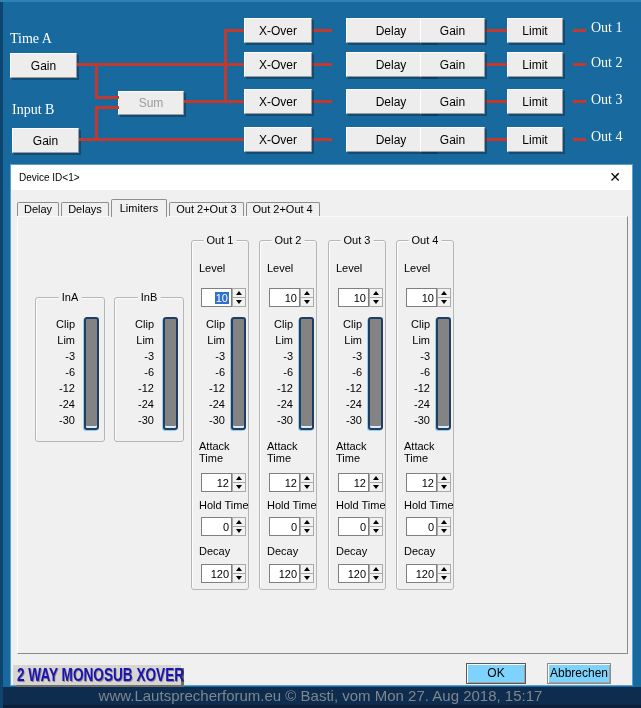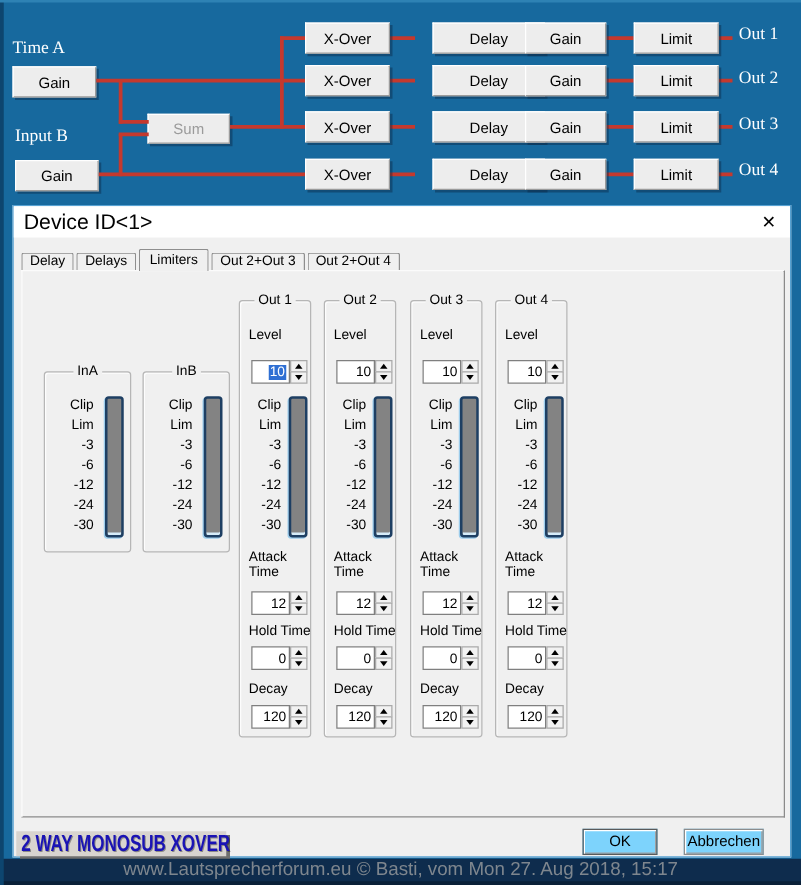--- a/index.html
+++ b/index.html
@@ -14,29 +14,29 @@
   
   .flabel { position:absolute; color:#fff; font-family:"Liberation Serif",serif; font-size:14px; white-space:nowrap; }
   .fbox {
     position:absolute; height:25px; background:#ededed; color:#000;
     border:1px solid; border-color:#ffffff #9b9b9b #9b9b9b #ffffff;
     box-shadow:2px 2px 0 rgba(12,42,70,.45);
     font-size:12px; display:flex; align-items:center; justify-content:center; white-space:nowrap;
   }
   .fbox.disabled { color:#9b9b9b; }
   .r0{top:18px}.r1{top:52px}.r2{top:89px}.r3{top:127px}
-  .c-xo{left:244px;width:68px}.c-dl{left:346px;width:90px}.c-gn{left:420px;width:65px}.c-lm{left:507px;width:68px}
+  .c-xo{left:244px;width:68px}.c-dl{left:346px;width:90px}.c-gn{left:420px;width:65px}.c-lm{left:507px;width:56px}
   .hl,.vl { position:absolute; background:#c4392e; }
   .hl{height:3px}.vl{width:3px}
 
   
   .dialog { position:absolute; left:10px; top:164px; width:623px; height:522px;
     background:#f0f0f0; border:1px solid #57a2d3; z-index:3; font-size:12px; color:#000; }
   .titlebar { position:absolute; left:0; top:0; width:621px; height:25px; background:#ffffff; }
-  .title { position:absolute; left:8px; top:0; line-height:25px; font-size:17px; }
+  .title { position:absolute; left:8px; top:0; line-height:25px; font-size:10px; }
   .close { position:absolute; right:11px; top:4px; font-size:14px; line-height:16px; color:#000; cursor:pointer; }
 
   .tabs { position:absolute; left:6px; top:33px; height:18px; display:flex; align-items:flex-end; z-index:4; }
   .tab { background:#f0f0f0; border:1px solid #8e8e8e; border-bottom:none; border-radius:2px 2px 0 0;
     font-size:11px; height:14px; line-height:13px; padding:0 6px; margin-right:2px; white-space:nowrap; cursor:pointer; }
   .tab.active { height:18px; line-height:16px; padding:0 8px; position:relative; margin-bottom:-1px; z-index:5; }
 
   .pane { position:absolute; left:6px; top:51px; width:611px; height:438px; background:#f0f0f0;
     border:1px solid; border-color:#fbfbfb #8a8a8a #8a8a8a #fbfbfb; }
 

